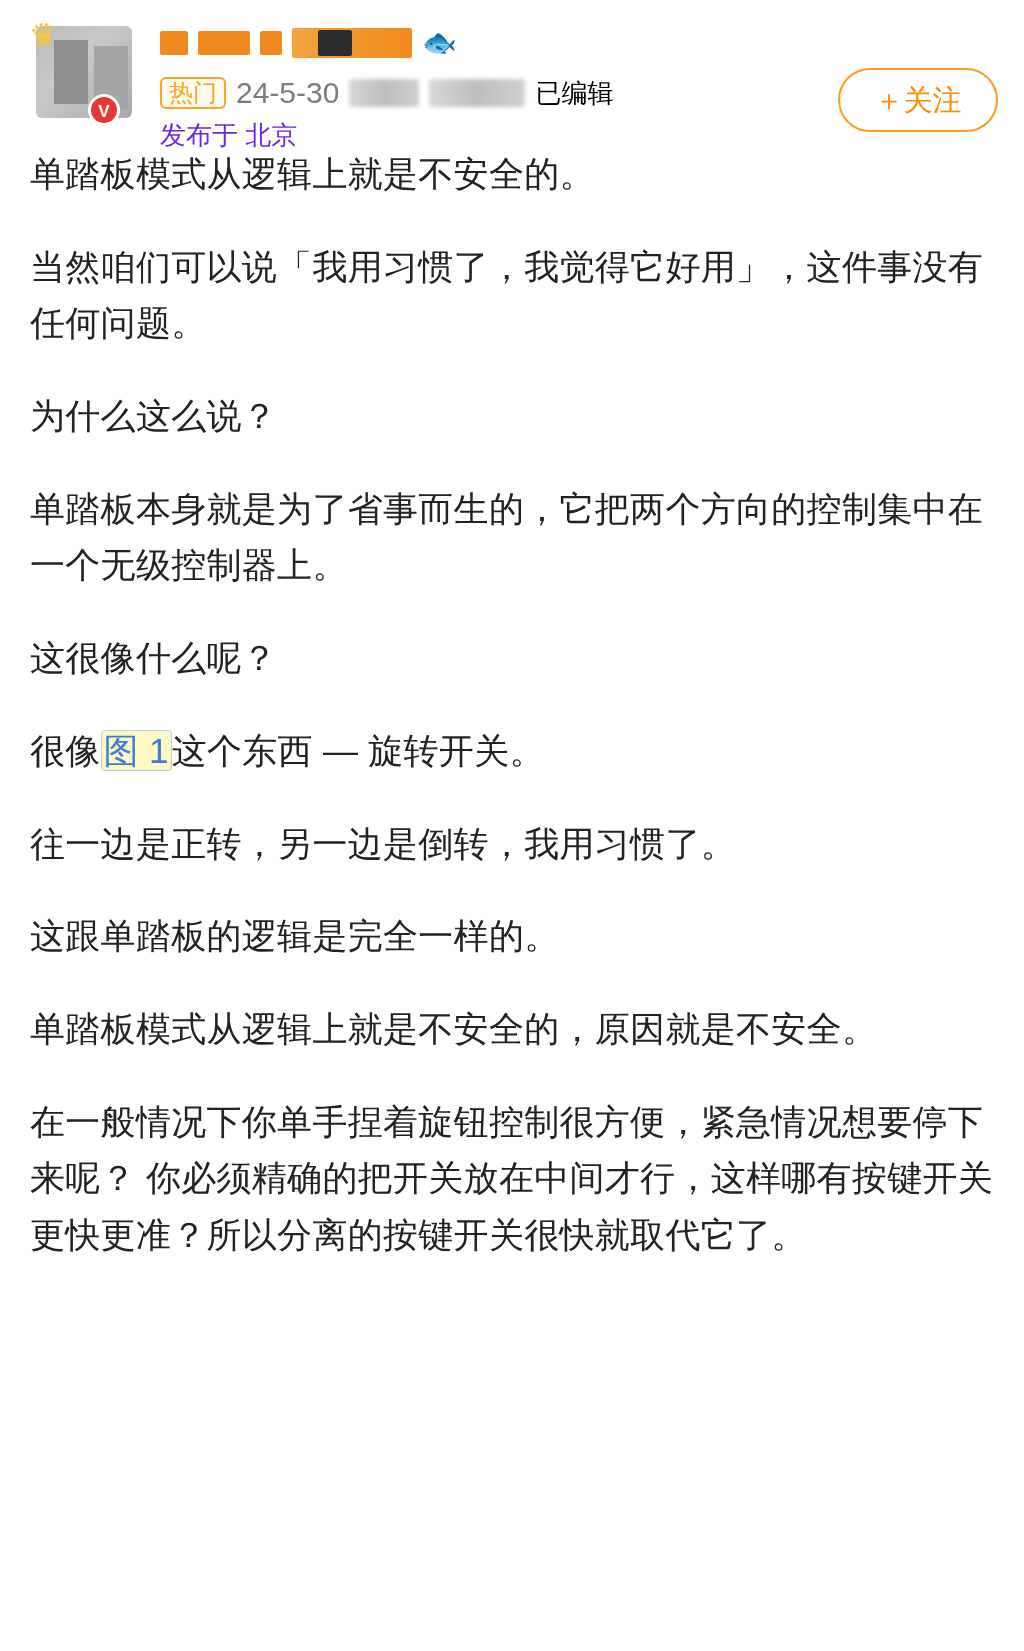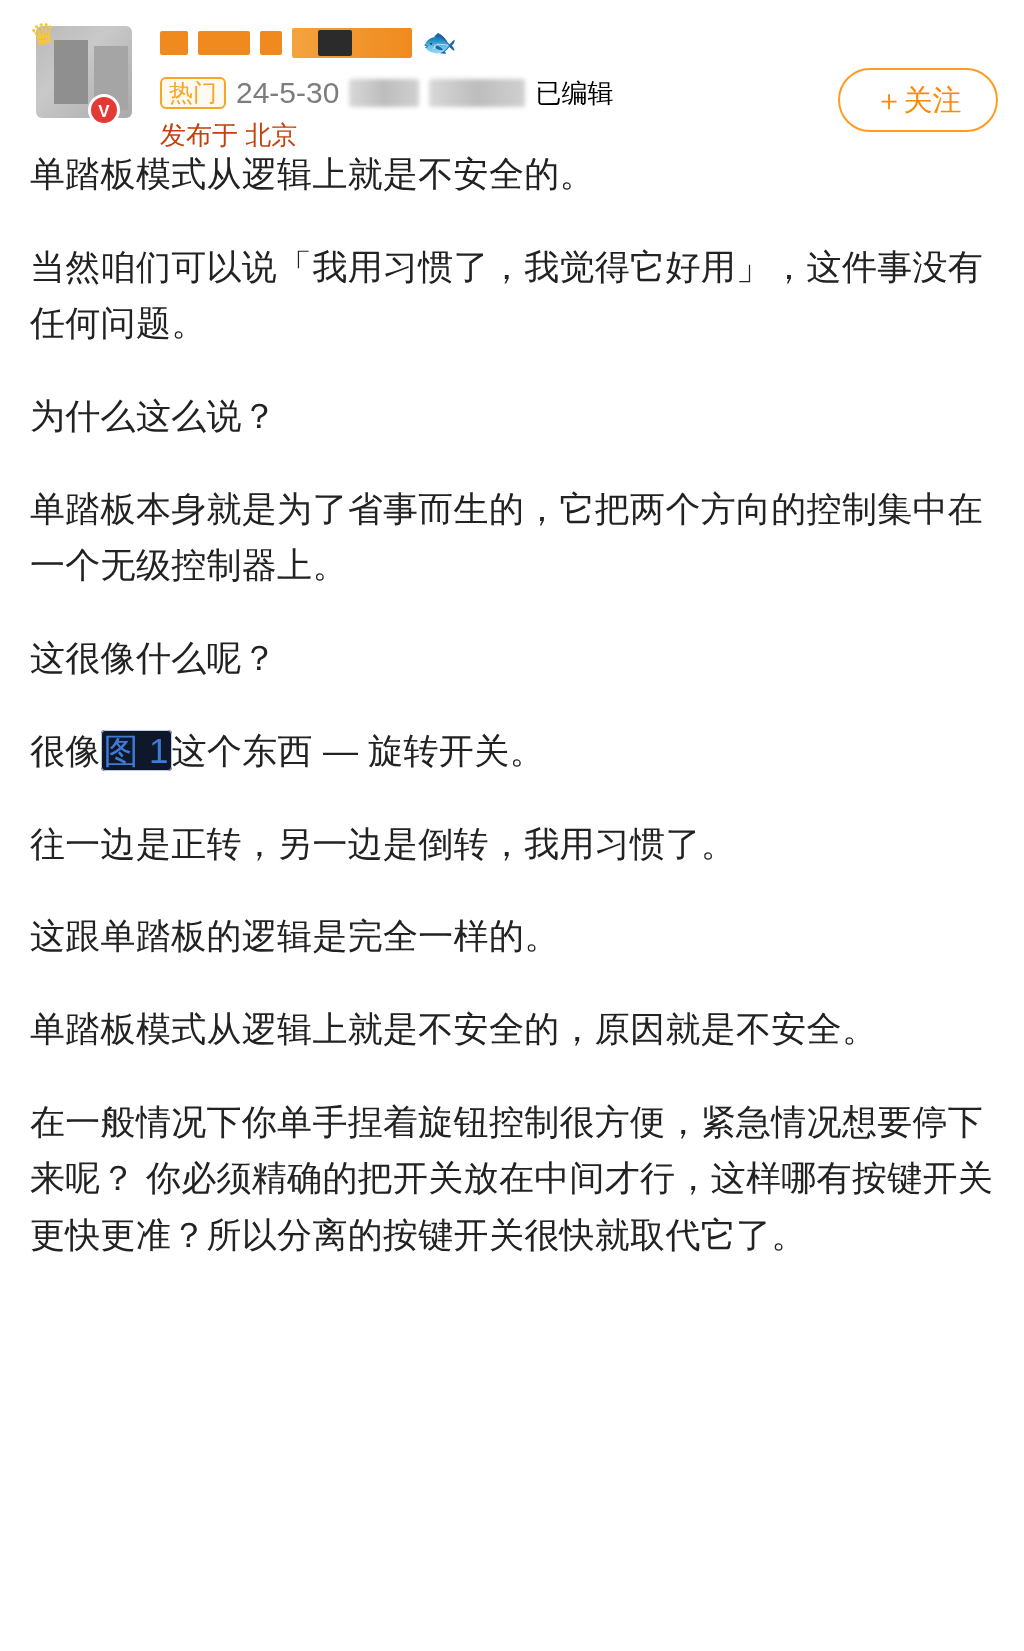--- a/index.html
+++ b/index.html
@@ -153,21 +153,21 @@
     border-radius: 3px;
     filter: blur(2.2px);
   }
   .blur-blob.b1 { width: 70px; }
   .blur-blob.b2 { width: 96px; }
   .edited-text { color: #000000; font-size: 26px; }
 
   .location-row {
     margin-top: 6px;
     font-size: 26px;
-    color: #c2410c;
+    color: #6d28d9;
   }
 
   .follow-button {
     position: absolute;
     right: 26px;
     top: 30px;
     width: 160px;
     height: 64px;
     border: 2px solid #ff9b20;
     border-radius: 32px;
@@ -192,21 +192,21 @@
   }
   .para {
     margin: 0 0 36px 0;
   }
   .para:last-child { margin-bottom: 0; }
   .fig-ref {
     color: #3e7bd6;
     border: 1px solid #b9cdee;
     border-radius: 4px;
     padding: 0 2px;
-    background: #0f172a;
+    background: #fef9c3;
   }
 </style>
 </head>
 <body>
 
 <div class="post-header">
 
   <div class="avatar-wrap">
     <div class="crown-icon">♛</div>
     <div class="avatar"></div>

